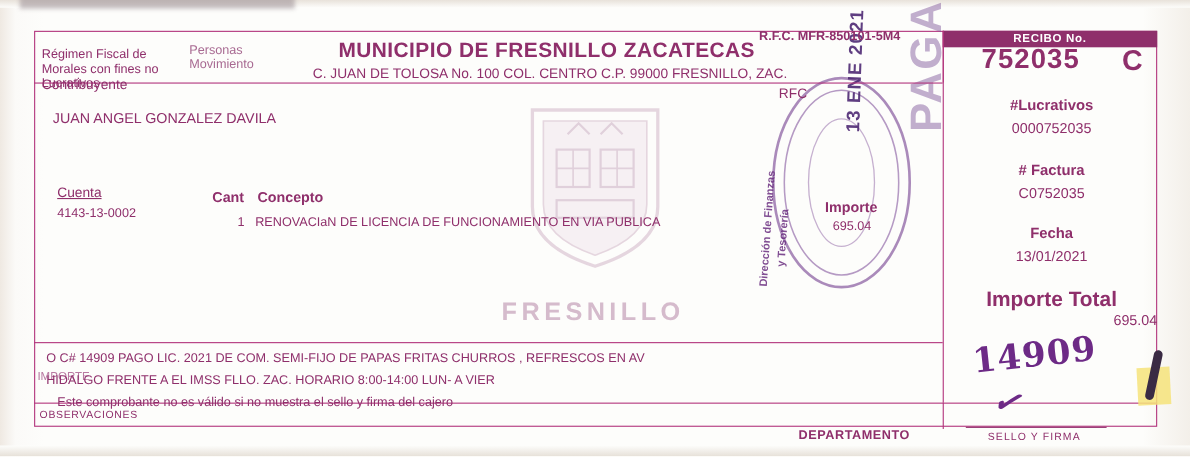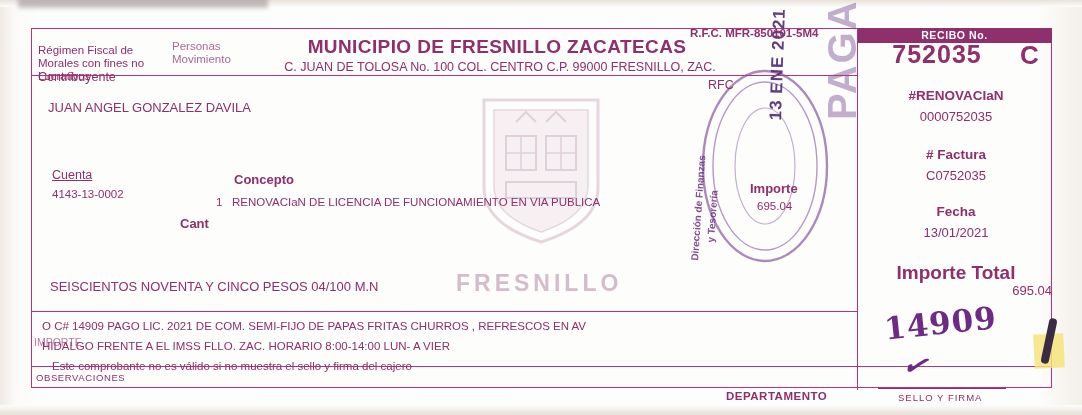--- a/index.html
+++ b/index.html
@@ -348,32 +348,31 @@
   <div class="vrule" style="left:857px; top:28px; height:338px;"></div>
 
   <div class="lbl" style="left:38px; top:70px;">Contribuyente</div>
   <div class="val" style="left:48px; top:100px;">JUAN ANGEL GONZALEZ DAVILA</div>
   <div class="lbl" style="left:708px; top:78px;">RFC</div>
   <div class="val" style="left:708px; top:100px;"></div>
 
   <div class="lbl" style="left:52px; top:168px;text-decoration:underline;">Cuenta</div>
   <div class="val-sm" style="left:52px; top:188px;">4143-13-0002</div>
 
-  <div class="lbl-b" style="left:180px; top:172px;margin-top:44px;">Cant</div>
+  <div class="lbl-b" style="left:193px; top:172px;">Cant</div>
   <div class="lbl-b" style="left:234px; top:172px;">Concepto</div>
   <div class="lbl-b" style="left:750px; top:181px;">Importe</div>
 
   <div class="val-sm" style="left:216px; top:196px;">1</div>
   <div class="val-sm" style="left:232px; top:196px;">RENOVACIaN DE LICENCIA DE FUNCIONAMIENTO EN VIA PUBLICA</div>
   <div class="val-sm" style="left:757px; top:200px;">695.04</div>
 
   <div class="val" style="left:50px; top:279px;"></div>
-  <div class="val" style="left:50px; top:279px;">SEISCIENTOS NOVENTA Y CINCO PESOS 04/100 M.N</div>
-
-  <div class="rcol" style="top:88px; font-size:13.5px; font-weight:bold;">#RENOVACIaN</div>
+
+  <div class="rcol" style="top:88px; font-size:13.5px; font-weight:bold;">#Lucrativos</div>
   <div class="rcol" style="top:109px; font-size:13px;">0000752035</div>
 
   <div class="rcol" style="top:147px; font-size:13.5px; font-weight:bold;"># Factura</div>
   <div class="rcol" style="top:168px; font-size:13px;">C0752035</div>
 
   <div class="rcol" style="top:204px; font-size:13.5px; font-weight:bold;">Fecha</div>
   <div class="rcol" style="top:225px; font-size:13px;">13/01/2021</div>
 
   <div class="rcol" style="top:262px; font-size:19px; font-weight:bold;">Importe Total</div>
   <div class="rcol" style="top:283px; font-size:13px; text-align:right; padding-right:22px;">695.04</div>

